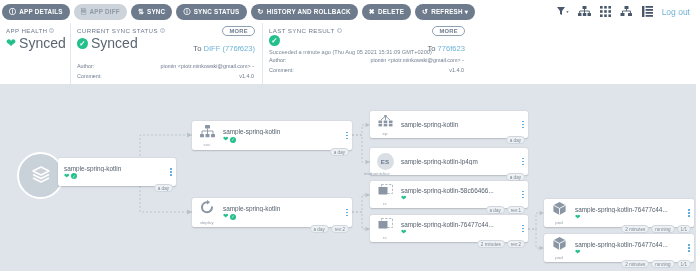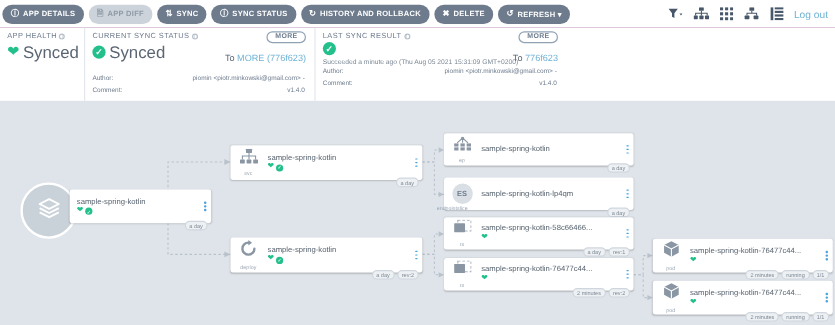--- a/index.html
+++ b/index.html
@@ -248,21 +248,21 @@
         <span>CURRENT SYNC STATUS</span>
         <span class="info-dot">i</span>
       </div>
       <button class="more-btn">MORE</button>
       <div class="sp-main">
         <span class="check">✓</span>
         <span>Synced</span>
       </div>
       <div class="sp-to">
         <span>To</span>
-        <a href="#">MORE (776f623)</a>
+        <a href="#">DIFF (776f623)</a>
       </div>
       <div style="margin-top:11px;">
         <div class="kv">
           <span class="k">Author:</span>
           <span class="v">piomin &lt;piotr.minkowski@gmail.com&gt; -</span>
         </div>
         <div class="kv">
           <span class="k">Comment:</span>
           <span class="v">v1.4.0</span>
         </div>

